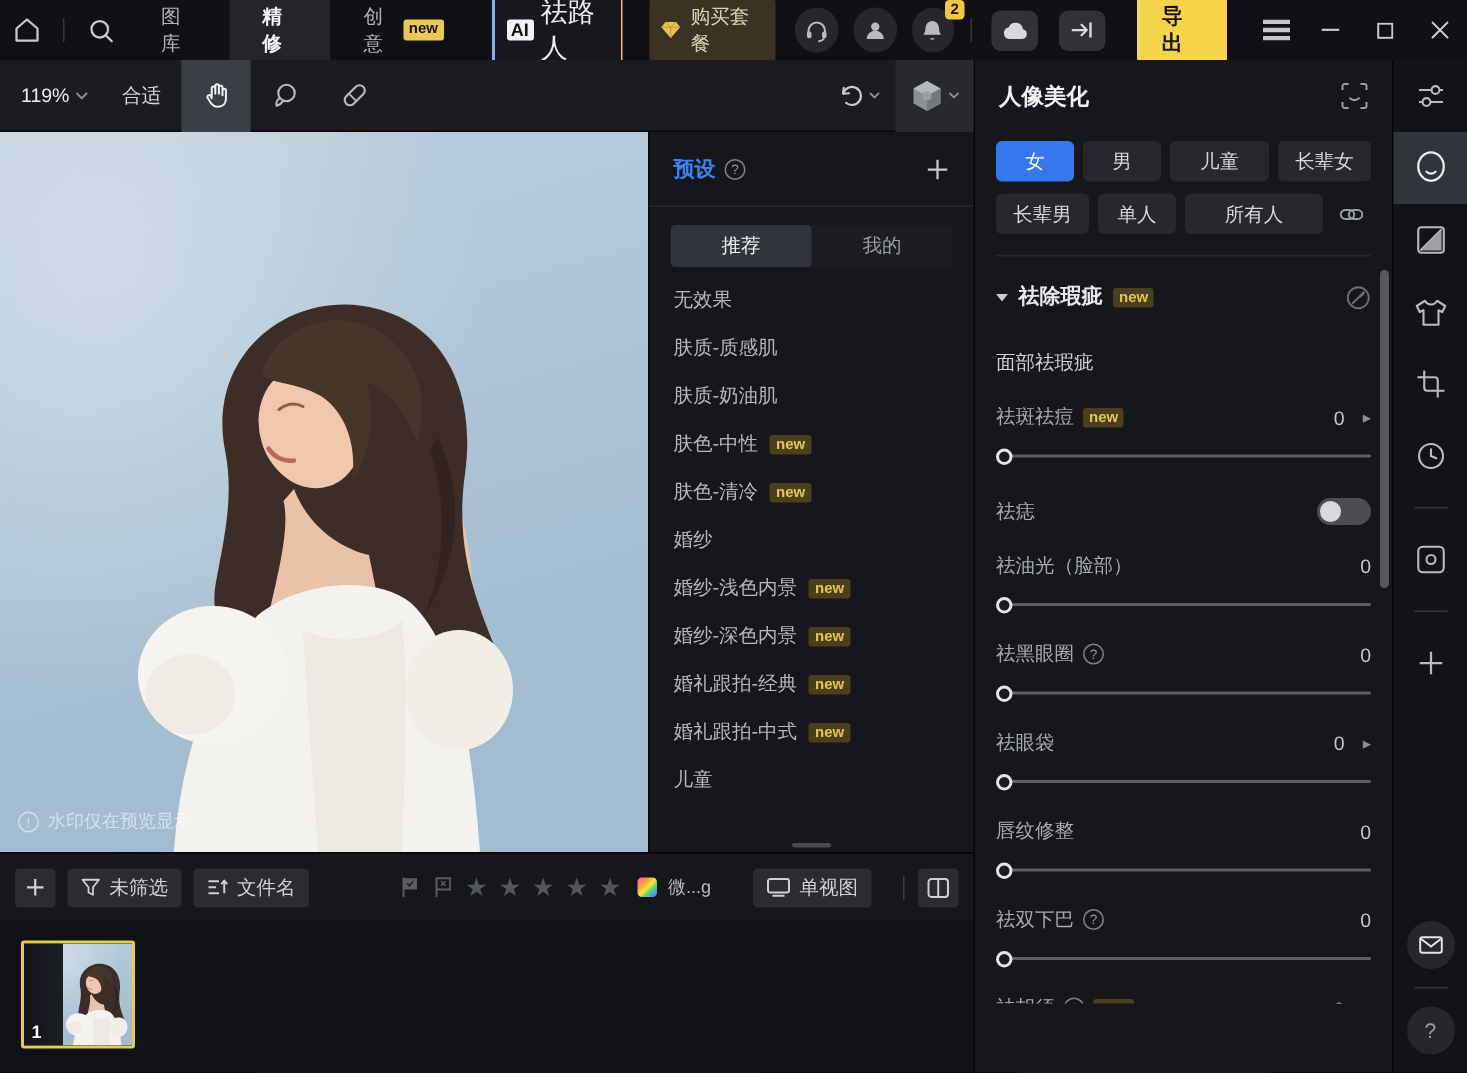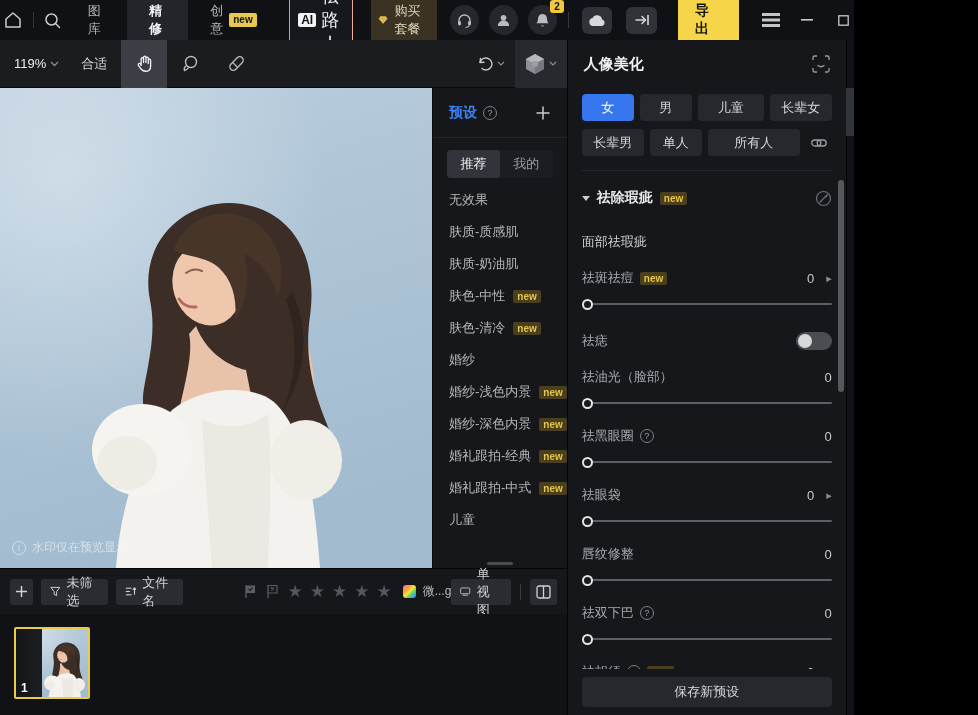--- a/index.html
+++ b/index.html
@@ -1,17 +1,17 @@
 <!DOCTYPE html>
 <html><head>
 <meta charset="utf-8">
 <style>
   * { margin:0; padding:0; box-sizing:border-box; font-family:"Liberation Sans","DejaVu Sans",sans-serif; }
   html,body { background:#000; }
-  .app { width:854px; height:715px; background:#131419; overflow:hidden; position:relative; display:flex; flex-direction:column; font-size:13px; color:#d8dadc; user-select:none; }
+  .app { width:978px; height:715px; background:#131419; overflow:hidden; position:relative; display:flex; flex-direction:column; font-size:13px; color:#d8dadc; user-select:none; }
 
   
   .titlebar { height:40px; background:#101114; display:flex; align-items:center; flex:0 0 40px; }
   .tb-left { display:flex; align-items:center; height:100%; }
   .tb-right { display:flex; align-items:center; height:100%; margin-left:auto; }
   .tb-icon-btn { width:40px; height:40px; display:flex; align-items:center; justify-content:center; cursor:pointer; }
   .tb-divider { width:1px; height:16px; background:#34363b; margin:0 6px; }
   .tb-tab { padding:0 22px; height:40px; display:flex; align-items:center; gap:6px; color:#b4b6ba; cursor:pointer; }
   .tb-tab.active { background:#23252b; color:#f2f3f4; font-weight:bold; }
   .badge-yellow { background:#e9c94f; color:#141414; font-size:10px; font-weight:bold; padding:1px 4px; border-radius:2px; line-height:12px; }
@@ -419,21 +419,21 @@
             </svg>
           <span class="star">★</span>
           <span class="star">★</span>
           <span class="star">★</span>
           <span class="star">★</span>
           <span class="star">★</span>
           <span class="color-chip"></span>
           <span class="chip-label">微...g</span>
         </div>
         <div class="bt-right">
-          <div class="bt-btn" style="margin-right:0">
+          <div class="bt-btn" style="margin-right:12px">
             <svg width="16" height="13" viewBox="0 0 16 13">
                 <rect x="1" y="1" width="14" height="9" rx="1.5" fill="none" stroke="#cfd1d3" stroke-width="1.3"></rect>
                 <line x1="4" y1="12.2" x2="12" y2="12.2" stroke="#cfd1d3" stroke-width="1.3"></line>
               </svg>
             <span>单视图</span>
           </div>
           <div class="bt-vdiv"></div>
           <div class="bt-btn" style="margin-right:0;padding:0 6px">
             <svg width="15" height="14" viewBox="0 0 15 14">
                 <rect x="1" y="1" width="13" height="12" rx="2" fill="none" stroke="#cfd1d3" stroke-width="1.3"></rect>
@@ -598,23 +598,20 @@
             <span class="help-circ" style="margin-left:0">?</span>
             <span class="badge-dark">new</span>
             <span class="sr-value">0</span>
             <span class="sr-arrow">▸</span>
           </div>
 
         </div>
       </div>
 
       <div class="rp-footer">
-        <div class="rp-footer-btn">
-            <span>保存新预设</span>
-          </div>
       </div>
       <div class="rp-scrollbar"></div>
     </div>
 
     <div class="sidebar">
       <div class="sb-cell">
         <svg width="20" height="18" viewBox="0 0 20 18">
             <line x1="2" y1="5" x2="18" y2="5" stroke="#b9bbbe" stroke-width="1.4"></line>
             <circle cx="13" cy="5" r="2.6" fill="#121318" stroke="#b9bbbe" stroke-width="1.4"></circle>
             <line x1="2" y1="13" x2="18" y2="13" stroke="#b9bbbe" stroke-width="1.4"></line>

